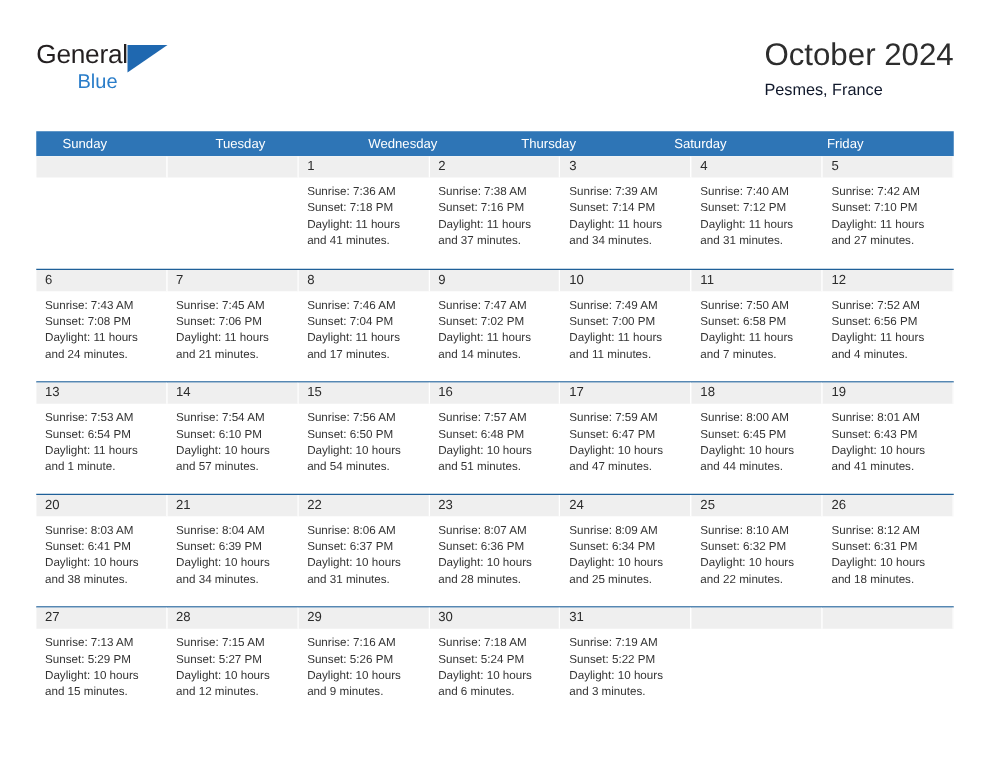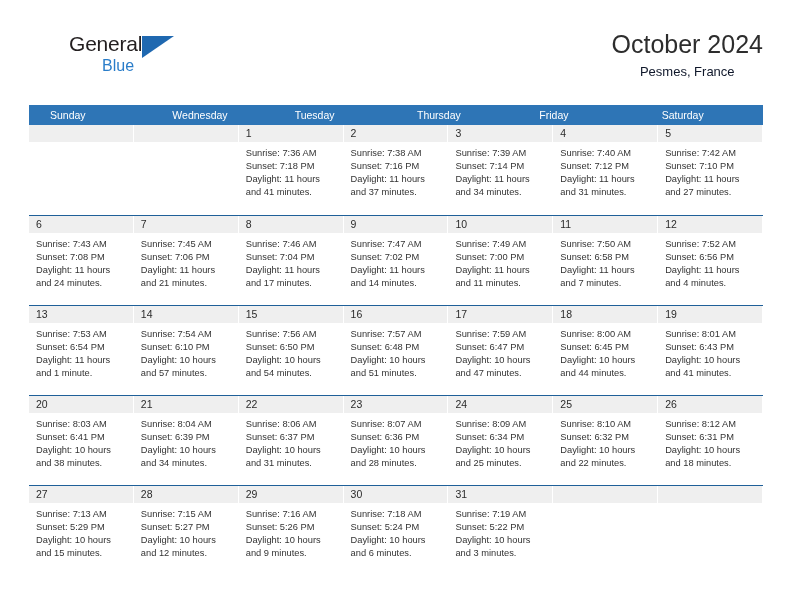--- a/index.html
+++ b/index.html
@@ -16,21 +16,20 @@
     background: #ffffff;
   }
 
   
   .header {
     position: absolute;
     left: 29px;
     top: 28px;
     right: 29px;
     height: 70px;
-    margin-left: 40px;
   }
   .logo {
     position: absolute;
     left: 0;
     top: 4px;
     width: 120px;
     height: 52px;
   }
   .logo-general {
     position: absolute;
@@ -56,21 +55,21 @@
     top: 22px;
     font-size: 16px;
     color: #2a7dc9;
     line-height: 24px;
   }
 
   .title-block {
     position: absolute;
     right: 0;
     top: 0;
-    text-align: center;
+    text-align: left;
   }
   .cal-title {
     font-size: 25px;
     color: #2d2d2d;
     font-weight: normal;
     line-height: 32px;
     white-space: nowrap;
   }
   .cal-subtitle {
     font-size: 13px;
@@ -152,25 +151,25 @@
     <div class="title-block">
       <div class="cal-title">October 2024</div>
       <div class="cal-subtitle">Pesmes, France</div>
     </div>
 
   </div>
 
   <div class="calendar">
     <div class="weekday-row" id="weekday-row">
         <div class="weekday">Sunday</div>
+        <div class="weekday">Tuesday</div>
         <div class="weekday">Wednesday</div>
-        <div class="weekday">Tuesday</div>
         <div class="weekday">Thursday</div>
+        <div class="weekday">Saturday</div>
         <div class="weekday">Friday</div>
-        <div class="weekday">Saturday</div>
       </div>
     <div id="weeks-container">
         <div class="week-row first">
           <div class="day-cell empty">
             <div class="day-num-band">
               <div class="day-num"></div>
             </div>
           </div>
           <div class="day-cell empty">
             <div class="day-num-band">

